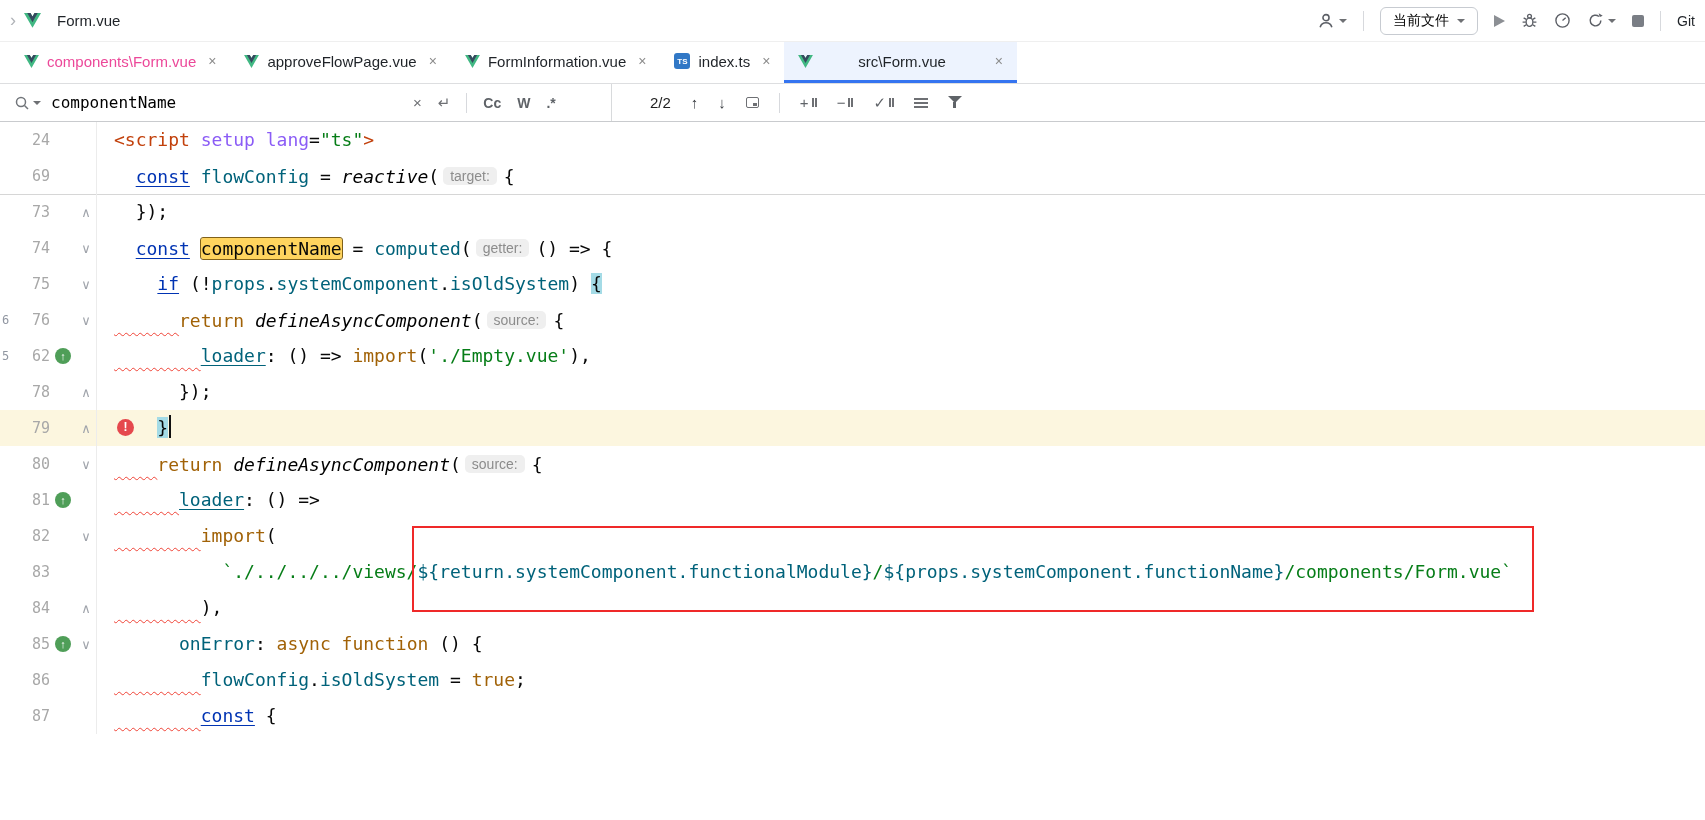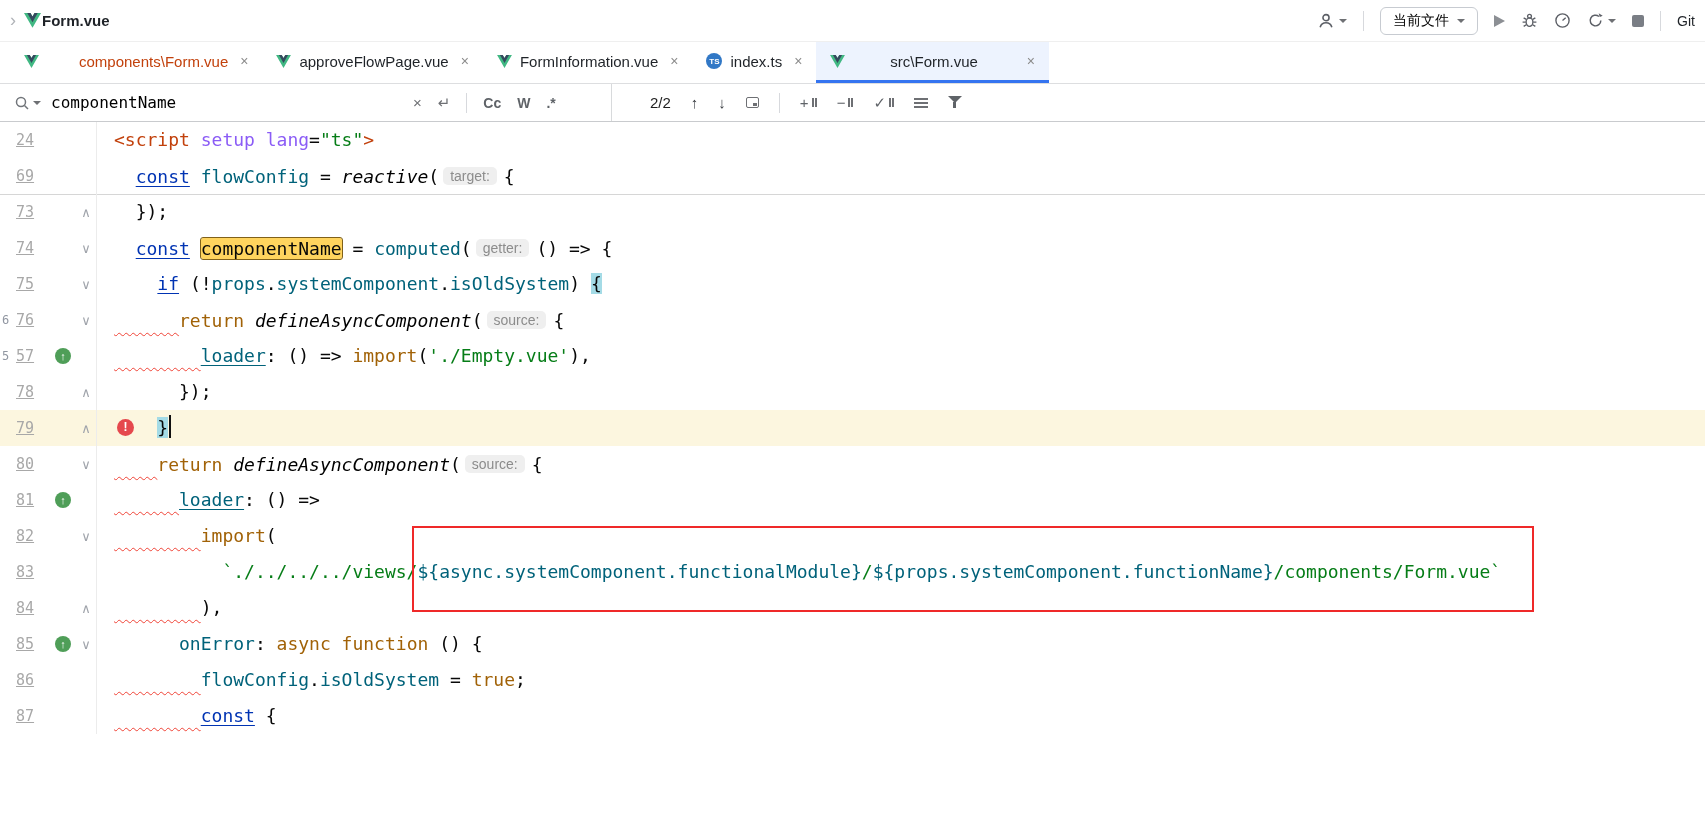--- a/index.html
+++ b/index.html
@@ -2,37 +2,37 @@
 <html><head>
 <meta charset="utf-8">
 <style>
   * { margin:0; padding:0; box-sizing:border-box; }
   body { font-family:"Liberation Sans", sans-serif; background:#fff; color:#1f2328; }
   .app { width:1705px; height:820px; overflow:hidden; display:flex; flex-direction:column; background:#fff; }
 
   
   .titlebar { height:42px; flex:0 0 42px; display:flex; align-items:center; padding:0 8px 0 10px; border-bottom:1px solid #EFEFEF; }
   .tb-chevron { color:#B0B3B8; font-size:18px; margin-right:8px; }
-  .tb-title { font-size:15px; font-weight:700; margin-left:1px; }
+  .tb-title { font-size:15px; font-weight:400; margin-left:16px; }
   .tb-right { margin-left:auto; display:flex; align-items:center; gap:16px; padding-right:2px; }
   .vdiv { width:1px; height:20px; background:#D7D9DD; display:inline-block; }
   .caret-down { width:0; height:0; border-left:4px solid transparent; border-right:4px solid transparent; border-top:4px solid #6E7074; display:inline-block; }
   .icon-btn { display:inline-flex; align-items:center; gap:4px; cursor:pointer; }
   .cur-file-btn { display:inline-flex; align-items:center; gap:8px; height:28px; padding:0 12px; border:1px solid #C7CBD1; border-radius:6px; background:#fff; font-size:14px; font-family:"Liberation Sans",sans-serif; }
   .play-icon { width:0; height:0; border-top:6px solid transparent; border-bottom:6px solid transparent; border-left:11px solid #8C8F94; display:inline-block; }
   .stop-icon { width:12px; height:12px; background:#7A7E85; border-radius:2px; display:inline-block; }
   .git-label { font-size:14px; }
 
   
   .tabbar { height:42px; flex:0 0 42px; display:flex; align-items:stretch; border-bottom:1px solid #DDDEE0; padding-left:10px; }
   .tab { display:flex; align-items:center; gap:8px; padding:0 14px; font-size:15px; border-bottom:3px solid transparent; cursor:pointer; }
   .tab.active { background:#EDF3FE; border-bottom-color:#3574F0;gap:45px; }
-  .tab-label.green { color:#c2410c;margin-left:32px; }
+  .tab-label.green { color:#ec4899; }
   .tab-close { color:#8B8B8B; font-size:14px; margin-left:4px; }
-  .ts-badge { width:16px; height:16px; border-radius:8px; background:#3178C6; color:#fff; font-size:8px; font-weight:700; display:inline-flex; align-items:center; justify-content:center; }
+  .ts-badge { width:16px; height:16px; border-radius:3px; background:#3178C6; color:#fff; font-size:8px; font-weight:700; display:inline-flex; align-items:center; justify-content:center; }
 
   
   .searchbar { height:38px; flex:0 0 38px; display:flex; align-items:center; border-bottom:1px solid #C9CBCE; background:#fff; }
   .search-field { width:612px; height:100%; display:flex; align-items:center; padding:0 12px 0 14px; border-right:1px solid #D8DADC; gap:10px; }
   .search-query { font-family:"DejaVu Sans Mono","Liberation Mono",monospace; font-size:16px; color:#000; width:352px; }
   .sf-icons { display:flex; align-items:center; gap:16px; }
   .gray-ico { color:#6E7074; font-size:15px; }
   .letter-ico { color:#5F6368; font-size:14px; font-weight:600; }
   .search-right { display:flex; align-items:center; gap:20px; padding-left:38px; }
   .result-count { font-size:15px; color:#1f1f1f; }
@@ -45,21 +45,21 @@
   .funnel { position:relative; width:14px; height:13px; display:inline-block; }
   .funnel::before { content:""; position:absolute; left:0; top:0; border-left:7px solid transparent; border-right:7px solid transparent; border-top:7px solid #5F6368; }
   .funnel::after { content:""; position:absolute; left:5.5px; top:6px; width:3px; height:6px; background:#5F6368; }
 
   
   .editor { flex:1; position:relative; background:#fff; overflow:hidden; }
   .code-row { display:flex; align-items:center; height:36px; position:relative; }
   .code-row.current { background:#FCF6DF; }
   .code-row.sticky-divider { box-shadow:0 1px 0 #D6D6D6; }
   .gut-mini { flex:0 0 16px; font:12px "DejaVu Sans Mono",monospace; color:#9096A1; padding-left:2px; }
-  .gut-num { flex:0 0 34px; text-align:left; color:#A8A8A8; font:15px "DejaVu Sans Mono",monospace;text-decoration:underline; }
+  .gut-num { flex:0 0 34px; text-align:right; color:#A8A8A8; font:15px "DejaVu Sans Mono",monospace; }
   .gut-a { flex:0 0 26px; display:flex; justify-content:center; }
   .gut-b { flex:0 0 20px; display:flex; justify-content:center; }
   .impl-icon { width:16px; height:16px; border-radius:50%; background:#4F9E58; color:#fff; font:700 11px/16px "Liberation Sans",sans-serif; text-align:center; display:inline-block; }
   .fold-icon { color:#A0A4AB; font-size:13px; }
   .error-icon { position:absolute; left:117px; top:9px; width:17px; height:17px; border-radius:50%; background:#E5484D; color:#fff; font:700 12px/17px "Liberation Sans",sans-serif; text-align:center; z-index:3; }
   .code-text { white-space:pre; font:18px/36px "DejaVu Sans Mono","Liberation Mono",monospace; padding-left:17px; border-left:1px solid #ECECEC; color:#080808; flex:1; }
   .t-pl   { color:#080808; }
   .t-kw   { color:#a16207; }
   .t-kwu  { color:#0033B3; text-decoration:underline; text-underline-offset:3px; }
   .t-id   { color:#00627A; }
@@ -268,21 +268,21 @@
           <span class="gut-mini">6</span>
           <span class="gut-num">76</span>
           <span class="gut-a"></span>
           <span class="gut-b">
             <span class="fold-icon">∨</span>
           </span>
           <span class="code-text"><span class="t-indsq">&nbsp;&nbsp;&nbsp;&nbsp;&nbsp;&nbsp;</span><span class="t-kw">return</span><span class="t-pl"> </span><span class="t-ital">defineAsyncComponent</span><span class="t-pl">(</span><span class="t-inlay">source:</span><span class="t-pl">{</span></span>
         </div>
         <div class="code-row">
           <span class="gut-mini">5</span>
-          <span class="gut-num">57</span>
+          <span class="gut-num">62</span>
           <span class="gut-a">
             <span class="impl-icon">↑</span>
           </span>
           <span class="gut-b"></span>
           <span class="code-text"><span class="t-indsq">&nbsp;&nbsp;&nbsp;&nbsp;&nbsp;&nbsp;&nbsp;&nbsp;</span><span class="t-idu">loader</span><span class="t-pl">: () =&gt; </span><span class="t-kw">import</span><span class="t-pl">(</span><span class="t-str">'./Empty.vue'</span><span class="t-pl">),</span></span>
         </div>
         <div class="code-row">
           <span class="gut-mini"></span>
           <span class="gut-num">78</span>
           <span class="gut-a"></span>
@@ -326,21 +326,21 @@
           <span class="gut-b">
             <span class="fold-icon">∨</span>
           </span>
           <span class="code-text"><span class="t-indsq">&nbsp;&nbsp;&nbsp;&nbsp;&nbsp;&nbsp;&nbsp;&nbsp;</span><span class="t-kw">import</span><span class="t-pl">(</span></span>
         </div>
         <div class="code-row">
           <span class="gut-mini"></span>
           <span class="gut-num">83</span>
           <span class="gut-a"></span>
           <span class="gut-b"></span>
-          <span class="code-text"><span class="t-ind">&nbsp;&nbsp;&nbsp;&nbsp;&nbsp;&nbsp;&nbsp;&nbsp;&nbsp;&nbsp;</span><span class="t-str">`./../../../views/</span><span class="t-id">${async.systemComponent.functionalModule}</span><span class="t-str">/</span><span class="t-id">${props.systemComponent.functionName}</span><span class="t-str">/components/Form.vue`</span></span>
+          <span class="code-text"><span class="t-ind">&nbsp;&nbsp;&nbsp;&nbsp;&nbsp;&nbsp;&nbsp;&nbsp;&nbsp;&nbsp;</span><span class="t-str">`./../../../views/</span><span class="t-id">${return.systemComponent.functionalModule}</span><span class="t-str">/</span><span class="t-id">${props.systemComponent.functionName}</span><span class="t-str">/components/Form.vue`</span></span>
         </div>
         <div class="code-row">
           <span class="gut-mini"></span>
           <span class="gut-num">84</span>
           <span class="gut-a"></span>
           <span class="gut-b">
             <span class="fold-icon">∧</span>
           </span>
           <span class="code-text"><span class="t-indsq">&nbsp;&nbsp;&nbsp;&nbsp;&nbsp;&nbsp;&nbsp;&nbsp;</span><span class="t-pl">),</span></span>
         </div>

